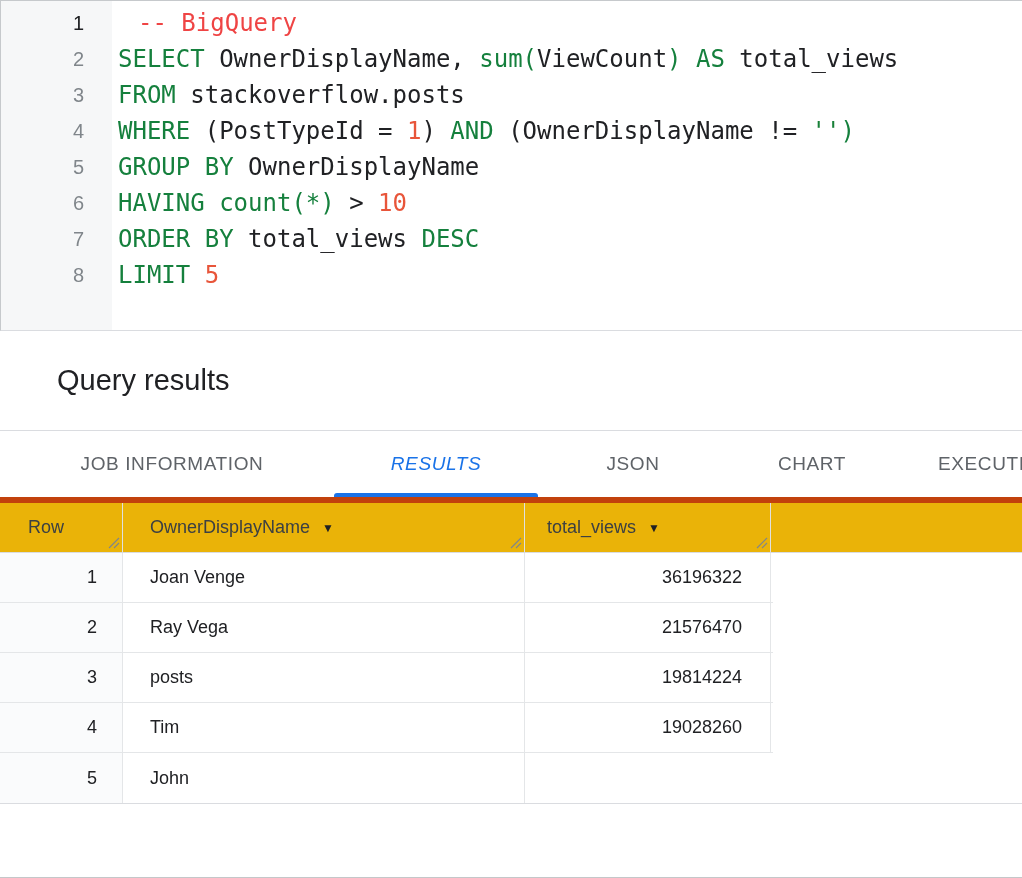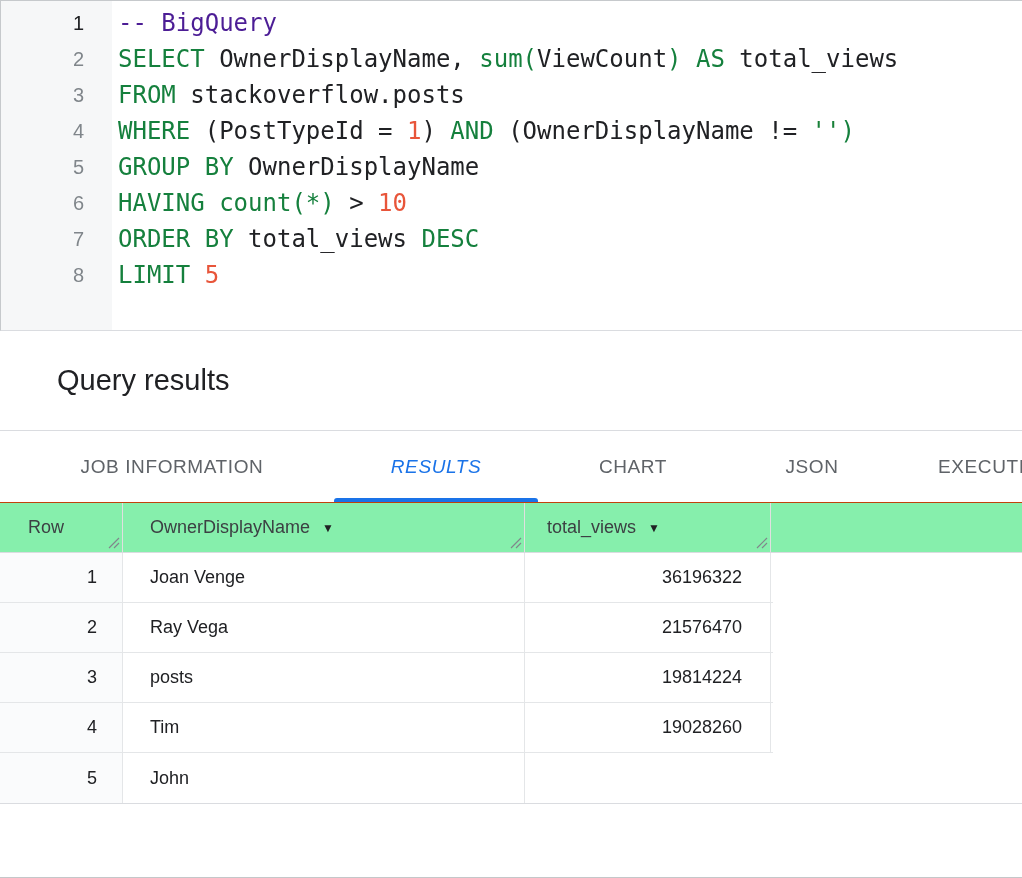--- a/index.html
+++ b/index.html
@@ -16,46 +16,46 @@
     border-bottom:1px solid #DADCE0;cursor:text;
   }
   .gutter{flex:none;width:111px;background:#F6F7F8;padding-top:4px;box-sizing:border-box;}
   .ln{height:36px;line-height:36px;text-align:right;padding-right:28px;
       font-size:20px;color:#80868B;}
   .ln.active{color:#202124;}
   .code{padding:4px 0 0 6px;font-family:"DejaVu Sans Mono","Liberation Mono",monospace;
         font-size:24px;white-space:pre;}
   .cl{height:36px;line-height:36px;}
   .tk-kw{color:#15803d;}
-  .tk-comment{color:#4c1d95;}
+  .tk-comment{color:#ef4444;margin-left:20px;}
   .tk-num{color:#E8553A;}
   .tk-str{color:#188038;}
 
   
   .results-header{height:100px;box-sizing:border-box;display:flex;align-items:center;
                   border-bottom:1px solid #DADCE0;background:#fff;}
   .results-header h1{margin:0 0 0 57px;font-size:29px;font-weight:400;color:#202124;}
 
   
   .tabbar{height:72px;box-sizing:border-box;display:flex;align-items:stretch;
-          padding-left:10px;border-bottom:1px solid #c2410c;overflow:hidden;}
+          padding-left:10px;border-bottom:6px solid #c2410c;overflow:hidden;}
   .tab{position:relative;display:flex;align-items:center;justify-content:center;
        font-size:19px;font-weight:500;letter-spacing:.6px;color:#5F6368;
        cursor:pointer;white-space:nowrap;flex:none;}
   .tab:nth-child(1){width:324px;}
   .tab:nth-child(2){width:204px;}
   .tab:nth-child(3){width:190px;}
   .tab:nth-child(4){width:168px;}
   .tab:nth-child(5){width:220px;justify-content:flex-start;padding-left:42px;}
   .tab.active{color:#1A73E8;font-style:italic;}
   .tab.active::after{content:"";position:absolute;left:0;right:0;bottom:0;height:4px;
                      background:#1A73E8;border-radius:3px 3px 0 0;}
 
   
-  .thead{display:flex;height:50px;box-sizing:border-box;background:#86efac;
+  .thead{display:flex;height:50px;box-sizing:border-box;background:#eab308;
          border-bottom:1px solid #DADCE0;}
   .th{position:relative;display:flex;align-items:center;box-sizing:border-box;
       border-right:1px solid #E0E0E0;font-size:18px;font-weight:500;color:#3C4043;}
   .th.col-row{width:123px;padding-left:28px;}
   .th.col-owner{width:402px;padding-left:27px;}
   .th.col-views{width:246px;padding-left:22px;}
   .th.col-filler{flex:1;border-right:none;}
   .sort-arrow{margin-left:12px;font-size:12px;color:#202124;line-height:1;cursor:pointer;}
   .grip{position:absolute;right:2px;bottom:3px;cursor:col-resize;line-height:0;}
 
@@ -90,22 +90,22 @@
     <div class="code" id="code"><div class="cl"><span class="tk-comment">-- BigQuery</span></div><div class="cl"><span class="tk-kw">SELECT</span><span> OwnerDisplayName, </span><span class="tk-kw">sum(</span><span>ViewCount</span><span class="tk-kw">)</span><span> </span><span class="tk-kw">AS</span><span> total_views</span></div><div class="cl"><span class="tk-kw">FROM</span><span> stackoverflow.posts</span></div><div class="cl"><span class="tk-kw">WHERE</span><span> (PostTypeId = </span><span class="tk-num">1</span><span>) </span><span class="tk-kw">AND</span><span> (OwnerDisplayName != </span><span class="tk-str">''</span><span class="tk-kw">)</span></div><div class="cl"><span class="tk-kw">GROUP BY</span><span> OwnerDisplayName</span></div><div class="cl"><span class="tk-kw">HAVING</span><span> </span><span class="tk-kw">count(*)</span><span> &gt; </span><span class="tk-num">10</span></div><div class="cl"><span class="tk-kw">ORDER BY</span><span> total_views </span><span class="tk-kw">DESC</span></div><div class="cl"><span class="tk-kw">LIMIT</span><span> </span><span class="tk-num">5</span></div></div>
   </div>
 
   <div class="results-header">
     <h1>Query results</h1>
   </div>
 
   <div class="tabbar" id="tabbar">
       <div class="tab">JOB INFORMATION</div>
       <div class="tab active">RESULTS</div>
+      <div class="tab">JSON</div>
       <div class="tab">CHART</div>
-      <div class="tab">JSON</div>
       <div class="tab">EXECUTI</div>
     </div>
 
   <div class="table">
     <div class="thead" id="thead">
         <div class="th col-row">
           <span>Row</span>
           <span class="grip"><svg width="13" height="13" viewBox="0 0 13 13">
               <path d="M2 12 L12 2 M7 12 L12 7" stroke="#80868B" stroke-width="1.2" fill="none"></path>
             </svg></span>

